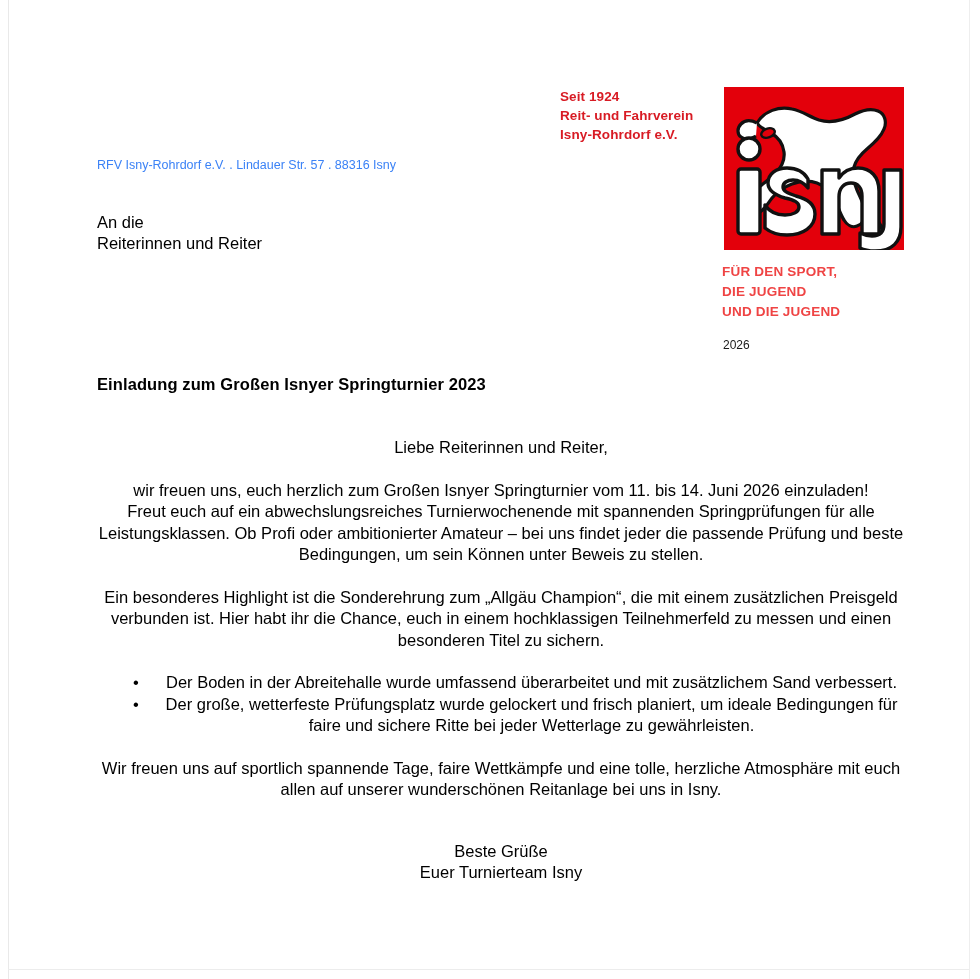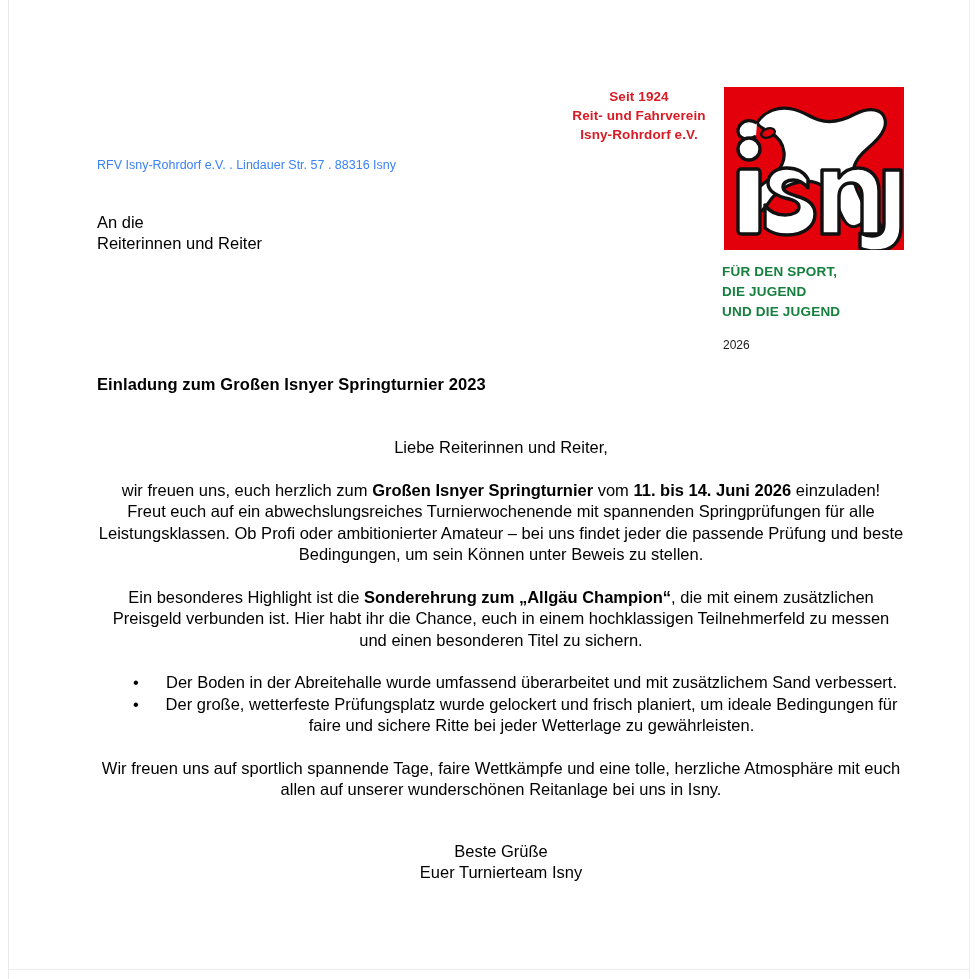--- a/index.html
+++ b/index.html
@@ -48,21 +48,21 @@
     height: 1px;
     background: #ececec;
   }
 
   
   .club-lines {
     position: absolute;
     left: 560px;
     top: 87px;
     width: 158px;
-    text-align: center;
+    text-align: left;
     font-family: "Liberation Sans", sans-serif;
     font-size: 13.5px;
     font-weight: bold;
     line-height: 19px;
     color: #d81b24;
     letter-spacing: 0.1px;
   }
 
   .logo-box {
     position: absolute;
@@ -76,21 +76,21 @@
   .logo-box svg { display: block; }
 
   .logo-claim {
     position: absolute;
     left: 722px;
     top: 262px;
     font-family: "Liberation Sans", sans-serif;
     font-size: 13.5px;
     font-weight: bold;
     line-height: 20px;
-    color: #15803d;
+    color: #ef4444;
     letter-spacing: 0.2px;
   }
 
   .year-line {
     position: absolute;
     left: 723px;
     top: 338px;
     font-family: "Liberation Sans", sans-serif;
     font-size: 12px;
     font-weight: normal;
@@ -161,21 +161,21 @@
     margin: 0;
   }
   .bullet-list li .dot {
     position: absolute;
     left: 36px;
     top: 0;
     font-size: 16.5px;
     line-height: 21.5px;
   }
 
-  b, .bold { font-weight: bold; margin-top: 28px; }
+  b, .bold { font-weight: normal; margin-top: 28px; }
 </style>
 </head>
 <body>
 
 <div id="page">
 
   <div class="page-edge-left"></div>
   <div class="page-edge-right"></div>
   <div class="page-edge-bottom"></div>
 

